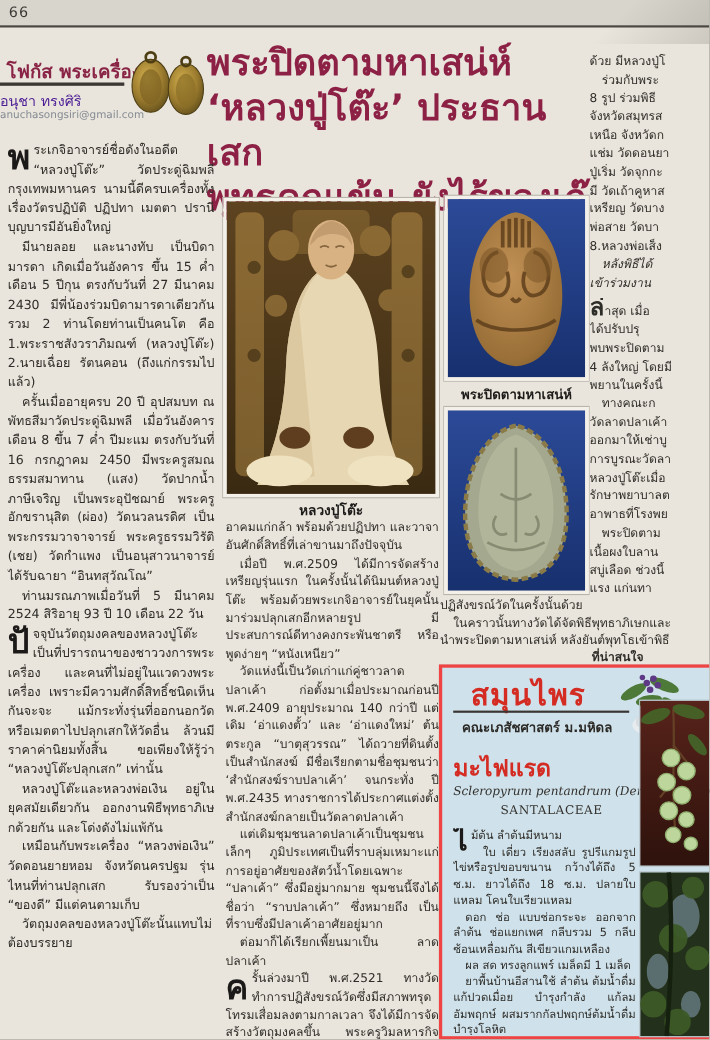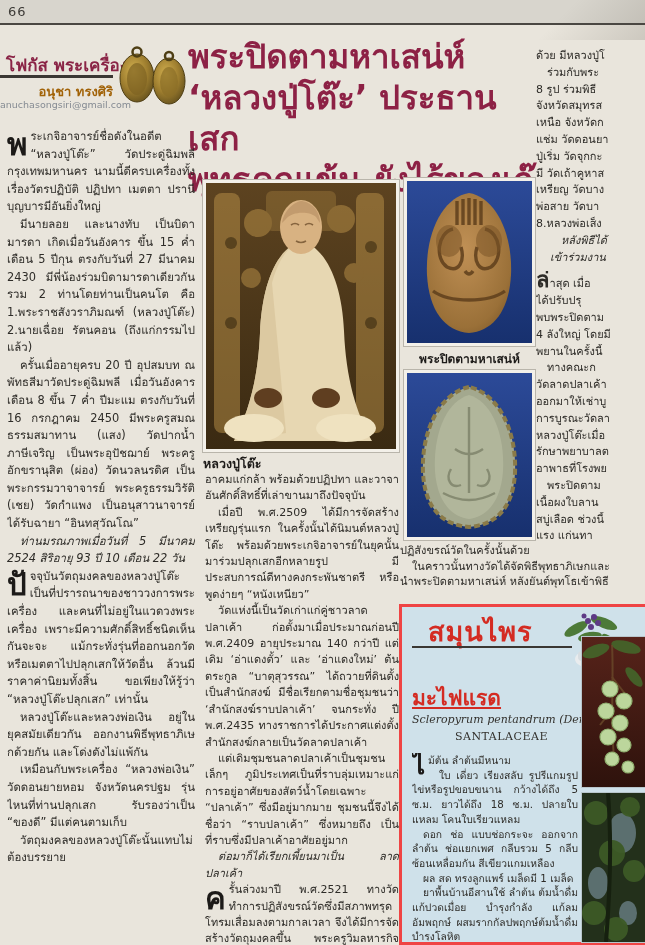--- a/index.html
+++ b/index.html
@@ -7,64 +7,64 @@
         font-family:"DejaVu Sans",sans-serif;color:#2e2c28;}
   
   .top-strip{position:absolute;top:0;left:0;width:645px;height:23px;background:#d8d5cd;}
   .corner-shade{position:absolute;top:0;right:0;width:140px;height:40px;
     background:linear-gradient(135deg,rgba(0,0,0,0) 40%,rgba(120,115,105,.25));}
   .page-number{position:absolute;top:4px;left:8px;font-size:13px;color:#3c3a36;letter-spacing:1px;}
   .top-rule{position:absolute;top:23px;left:0;width:645px;height:2px;background:#4a4742;}
   
   .kicker-title{position:absolute;top:51px;left:6px;font-size:17px;font-weight:bold;color:#8a2446;}
   .kicker-rule{position:absolute;top:75px;left:0;width:113px;height:3px;background:#3a3733;}
-  .byline{position:absolute;top:81px;left:0;width:113px;text-align:right;font-size:13px;font-weight:bold;color:#a16207;}
+  .byline{position:absolute;top:81px;left:0;width:113px;text-align:left;font-size:13px;font-weight:normal;color:#4c1d95;}
   .email{position:absolute;top:99px;left:0;width:120px;text-align:center;font-size:9.5px;color:#858b93;}
   .medals{position:absolute;top:38px;left:112px;}
   
   .headline{position:absolute;top:36px;left:188px;width:360px;line-height:41px;
             font-size:33px;font-weight:bold;color:#8d2145;}
   
   .col{position:absolute;text-align:justify;}
   .col p{margin:0;text-indent:13px;}
   .col p.nodent{text-indent:0;}
-  .col p.it{font-style:italic;}
+  .col p.it{}
   .dc{float:left;font-size:31px;line-height:28px;font-weight:bold;color:#1c1a18;margin:2px 3px 0 0;}
   #left-col{left:7px;top:128px;width:188px;font-size:11.4px;line-height:17.6px;height:817px;overflow:hidden;}
   #mid-col{left:205px;top:472px;width:194px;font-size:11px;line-height:16.4px;height:473px;overflow:hidden;}
   
   #right-col{position:absolute;left:536px;top:48px;width:109px;height:492px;overflow:hidden;
              font-size:11px;line-height:16.8px;}
   #right-col .ln{white-space:nowrap;overflow:hidden;}
   #right-col .ind{padding-left:11px;}
-  #right-col .it{font-style:italic;margin-left:14px;}
+  #right-col .it{font-style:italic;}
   #right-col .gap{height:5px;}
   .dc-sm{font-size:22px;line-height:18px;font-weight:bold;}
   
   .photo{position:absolute;border:3px solid #f3f0e9;box-shadow:0 0 0 1px #b9b5ab;box-sizing:border-box;}
   #monk-photo{left:203px;top:180px;width:196px;height:272px;}
-  #monk-caption{position:absolute;left:203px;top:454px;width:196px;
+  #monk-caption{position:absolute;left:203px;top:454px;width:196px;text-align:center;
                 font-size:12.5px;font-weight:bold;color:#1d1b19;}
   #amulet-front{left:404px;top:178px;width:131px;height:168px;}
   #amulet-caption{position:absolute;left:404px;top:349px;width:131px;text-align:center;
                   font-size:12px;font-weight:bold;color:#1d1b19;}
   #amulet-back{left:404px;top:370px;width:131px;height:170px;}
   svg{display:block;}
   
   #closing{position:absolute;left:400px;top:543px;width:245px;font-size:11px;line-height:15.5px;}
   #closing .ln2{text-indent:12px;}
   #closing .teaser{font-weight:bold;padding-left:138px;}
   
   #herb-box{position:absolute;left:399px;top:604px;width:274px;height:341px;box-sizing:border-box;
             background:#cfe1ea;border:3px solid #ef4444;}
   #herb-title{position:absolute;left:26px;top:3px;font-size:27px;font-weight:bold;color:#d42b22;letter-spacing:1px;}
   #herb-title-rule{position:absolute;left:10px;top:39px;width:160px;height:2px;background:#3a3733;}
   #herb-subtitle{position:absolute;left:18px;top:44px;font-size:12px;font-weight:bold;color:#2b2926;}
   #herb-sprig{position:absolute;left:156px;top:0px;}
-  #plant-name{position:absolute;left:10px;top:74px;font-size:21px;font-weight:bold;color:#d42b22;text-decoration:underline;}
+  #plant-name{position:absolute;left:10px;top:74px;font-size:21px;font-weight:bold;color:#d42b22;}
   #sci-name{position:absolute;left:10px;top:106px;font-size:11px;font-style:italic;
             font-family:"DejaVu Serif",serif;color:#33312d;}
   #family{position:absolute;left:10px;top:123px;font-size:11px;letter-spacing:.5px;color:#33312d;
           font-family:"DejaVu Serif",serif;margin-left:43px;}
   #herb-text{position:absolute;left:10px;top:146px;width:166px;height:188px;overflow:hidden;
              font-size:10.3px;line-height:14.7px;text-align:justify;}
   #herb-text p{margin:0;text-indent:11px;}
   #herb-text p.nodent{text-indent:0;}
   .dc-h{float:left;font-size:26px;line-height:24px;font-weight:bold;color:#1c1a18;margin-right:3px;}
   .plant-photo{position:absolute;width:63px;box-shadow:0 0 0 1px #b9c6cc;}
@@ -251,25 +251,27 @@
         <path d="M48 76 q14 10 28 0"></path>
         <path d="M36 120 q26 14 52 0"></path>
       </g>
     </svg>
   </div>
 
   <div id="closing">
     <div>ปฏิสังขรณ์วัดในครั้งนั้นด้วย</div>
     <div class="ln2">ในคราวนั้นทางวัดได้จัดพิธีพุทธาภิเษกและ</div>
     <div>นำพระปิดตามหาเสน่ห์ หลังยันต์พุทโธเข้าพิธี</div>
+    <div class="teaser">ที่น่าสนใจ</div>
   </div>
 
   <div id="herb-box">
     <div id="herb-title">สมุนไพร</div>
     <div id="herb-title-rule"></div>
+    <div id="herb-subtitle">คณะเภสัชศาสตร์ ม.มหิดล</div>
     <div id="herb-sprig">
       <svg width="66" height="62" viewBox="0 0 66 62">
         <ellipse cx="33" cy="52" rx="16" ry="9" fill="#e9ecee"></ellipse>
         <rect x="20" y="44" width="26" height="10" rx="4" fill="#d7dde1"></rect>
         <g fill="#4d7a38">
           <ellipse cx="18" cy="22" rx="13" ry="5" transform="rotate(-30 18 22)"></ellipse>
           <ellipse cx="46" cy="16" rx="14" ry="5" transform="rotate(22 46 16)"></ellipse>
           <ellipse cx="32" cy="30" rx="12" ry="5" transform="rotate(-8 32 30)"></ellipse>
           <ellipse cx="52" cy="34" rx="10" ry="4" transform="rotate(40 52 34)"></ellipse>
         </g>

